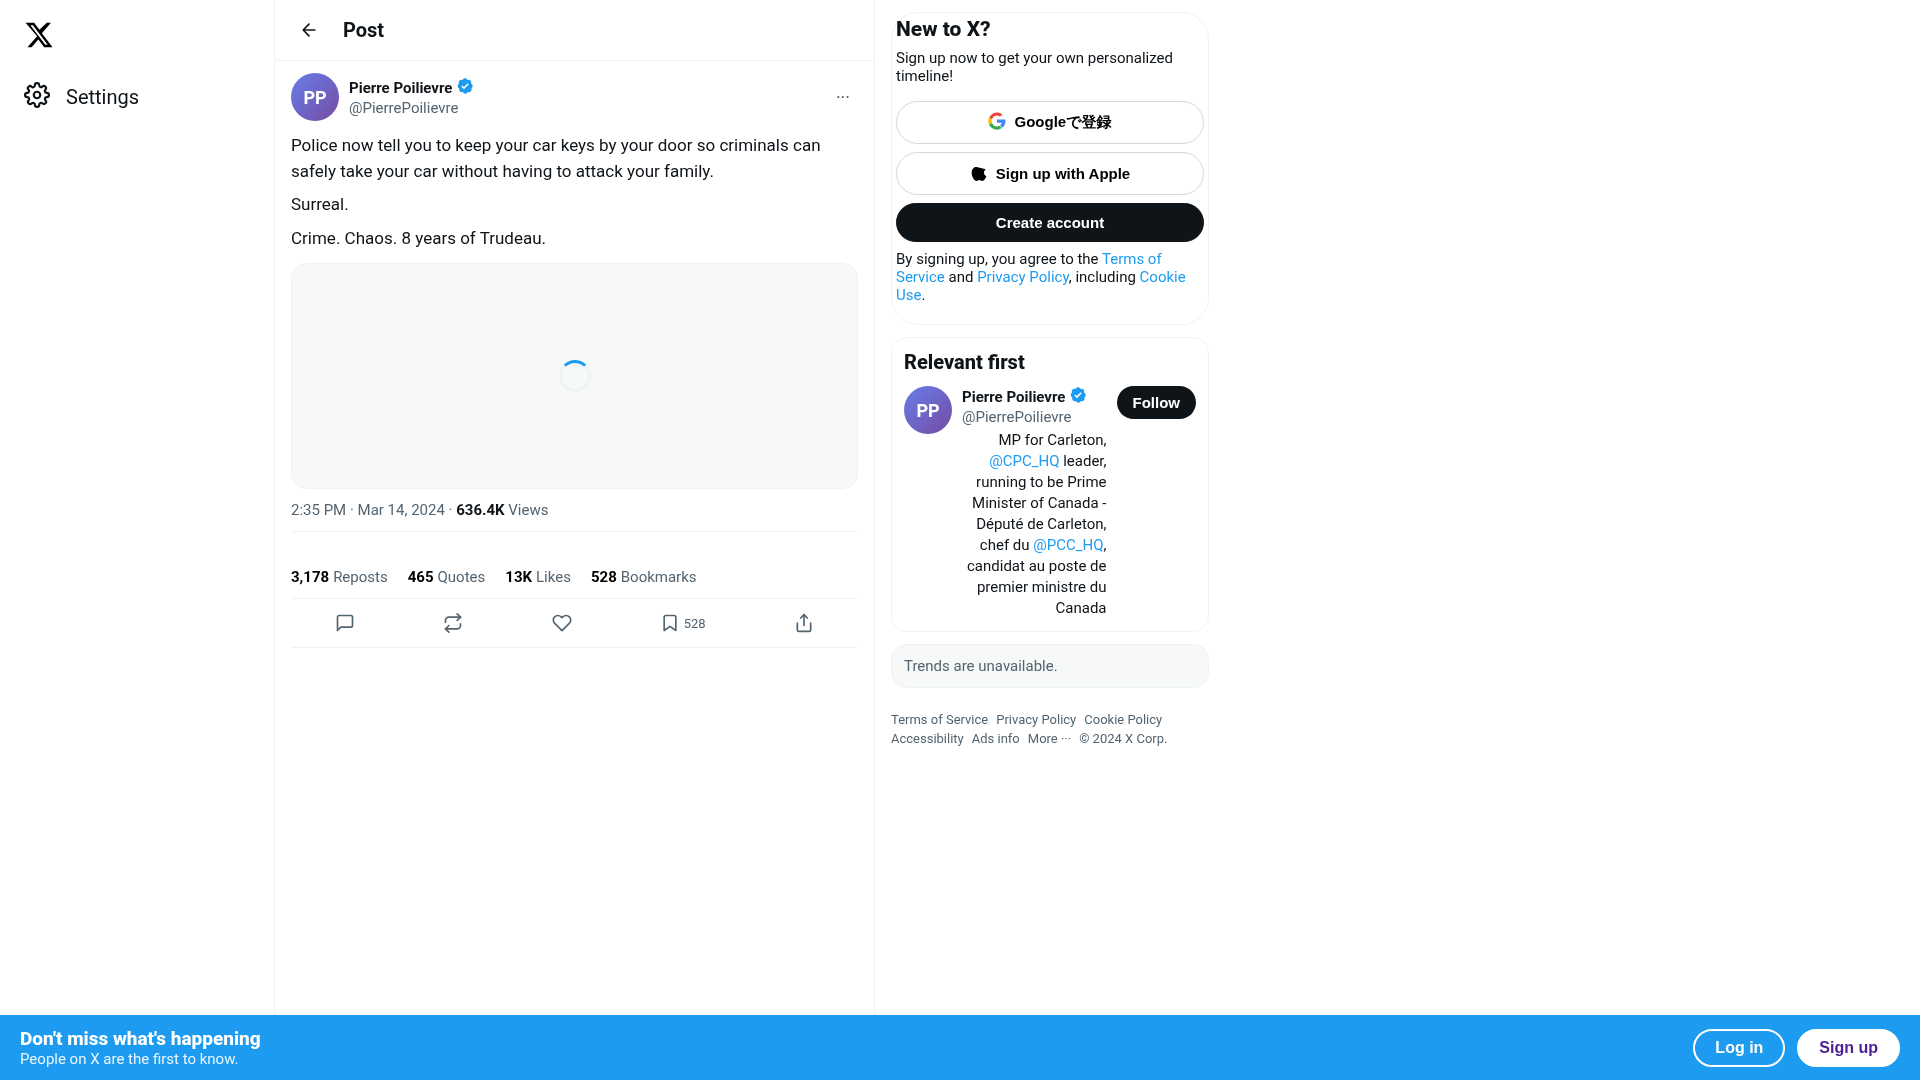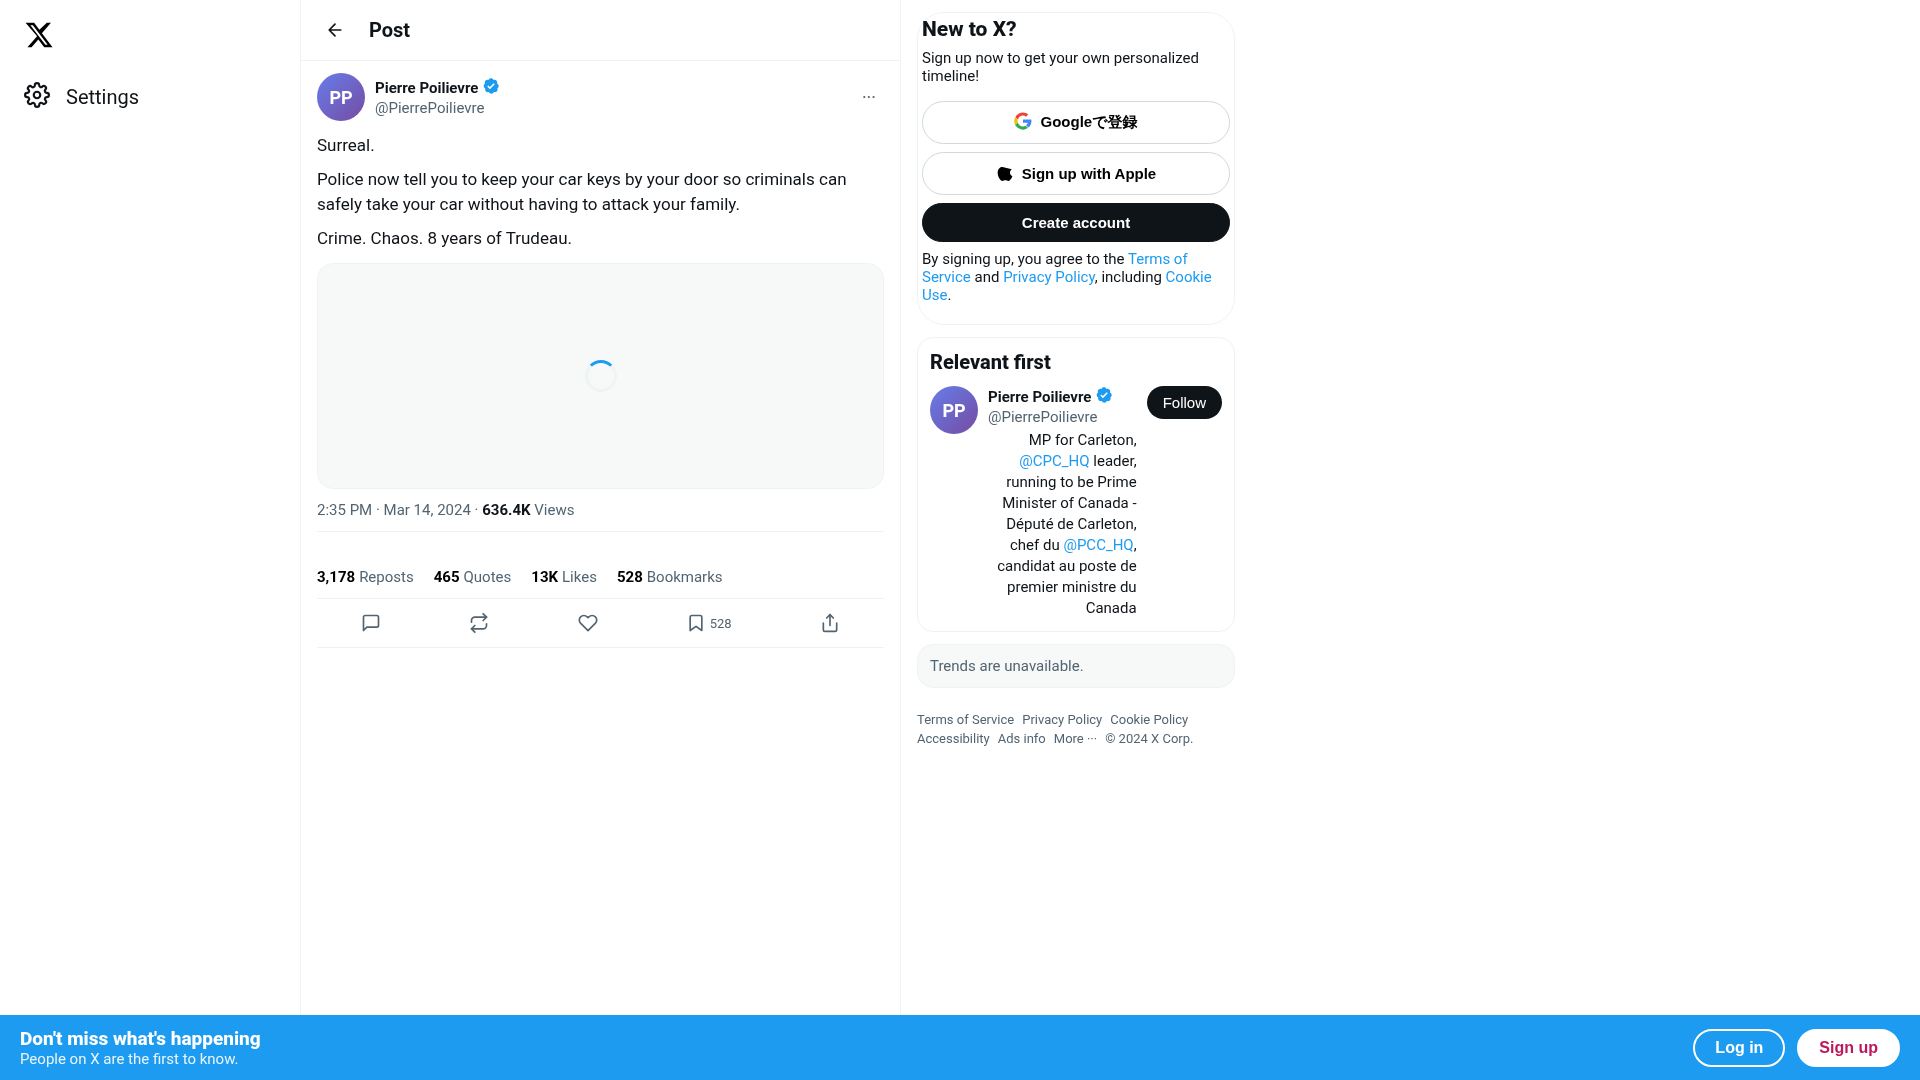--- a/index.html
+++ b/index.html
@@ -1,21 +1,21 @@
 <!DOCTYPE html>
 <html><head>
   <meta charset="utf-8">
   <style>
     * { margin: 0; padding: 0; box-sizing: border-box; }
     body { font-family: -apple-system, BlinkMacSystemFont, "Segoe UI", Roboto, Helvetica, Arial, sans-serif; background: #fff; color: #0f1419; font-size: 15px; }
 
     .layout { display: flex; min-height: 100vh; }
 
     
-    .sidebar { width: 301px; padding: 8px 12px; display: flex; flex-direction: column; gap: 4px; border-right: 1px solid #eff3f4; }
+    .sidebar { width: 275px; padding: 8px 12px; display: flex; flex-direction: column; gap: 4px; border-right: 1px solid #eff3f4; }
     .sidebar-logo { padding: 12px; margin-bottom: 4px; cursor: pointer; display: inline-flex; }
     .sidebar-logo svg { width: 30px; height: 30px; }
     .sidebar-item { display: flex; align-items: center; gap: 16px; padding: 12px; border-radius: 9999px; cursor: pointer; }
     .sidebar-item-label { font-size: 20px; font-weight: 400; }
 
     
     .main { flex: 1; max-width: 600px; border-right: 1px solid #eff3f4; }
     .post-header { display: flex; align-items: center; gap: 16px; padding: 12px 16px; border-bottom: 1px solid #eff3f4; }
     .back-btn { cursor: pointer; border-radius: 9999px; padding: 8px; display: flex; align-items: center; justify-content: center; }
     .post-header-title { font-size: 20px; font-weight: 700; }
@@ -60,36 +60,36 @@
     .terms-text a { color: #1d9bf0; text-decoration: none; }
 
     .relevant-people { padding: 12px; border: 1px solid #eff3f4; border-radius: 16px; margin-bottom: 12px; }
     .relevant-people h2 { font-size: 20px; font-weight: 800; margin-bottom: 12px; }
     .person-row { display: flex; align-items: flex-start; gap: 10px; }
     .person-info { flex: 1; }
     .person-name { font-weight: 700; font-size: 15px; display: flex; align-items: center; gap: 4px; }
     .person-handle { color: #536471; font-size: 15px; }
     .person-bio { font-size: 15px; color: #0f1419; margin-top: 4px; line-height: 1.4; text-align: right; }
     .person-bio a { color: #1d9bf0; text-decoration: none; }
-    .follow-btn { padding: 8px 16px; border-radius: 9999px; background: #0f1419; color: #fff; border: none; cursor: pointer; font-size: 15px; font-weight: 400; white-space: nowrap; }
+    .follow-btn { padding: 8px 16px; border-radius: 9999px; background: #0f1419; color: #fff; border: none; cursor: pointer; font-size: 15px; font-weight: 700; white-space: nowrap; }
 
     .trends-box { padding: 12px; border: 1px solid #eff3f4; border-radius: 16px; margin-bottom: 12px; background: #f7f9f9; }
     .trends-text { color: #536471; font-size: 15px; }
 
     .footer-links { display: flex; flex-wrap: wrap; gap: 4px 8px; font-size: 13px; color: #536471; padding: 12px 0; }
     .footer-links a { color: #536471; text-decoration: none; }
 
     
     .bottom-banner { position: fixed; bottom: 0; left: 0; right: 0; background: #1d9bf0; padding: 12px 20px; display: flex; align-items: center; justify-content: space-between; z-index: 100; }
     .banner-text h3 { color: #fff; font-size: 19px; font-weight: 800; }
     .banner-text p { color: #fff; font-size: 15px; opacity: 0.9; }
     .banner-buttons { display: flex; gap: 12px; }
     .banner-btn { padding: 8px 20px; border-radius: 9999px; font-size: 16px; font-weight: 700; cursor: pointer; border: 2px solid #fff; }
     .banner-btn.login { background: transparent; color: #fff; }
-    .banner-btn.signup { background: #fff; color: #be185d; border-color: #fff; }
+    .banner-btn.signup { background: #fff; color: #4c1d95; border-color: #fff; }
   </style>
 </head>
 <body>
 
 <div class="layout">
 
   <div class="sidebar">
     <div class="sidebar-logo">
       <svg viewBox="0 0 24 24" fill="black">
         <path d="M18.244 2.25h3.308l-7.227 8.26 8.502 11.24H16.17l-4.714-6.231-5.401 6.231H2.747l7.73-8.835L1.254 2.25H8.08l4.253 5.622 5.911-5.622zm-1.161 17.52h1.833L7.084 4.126H5.117z"></path>
@@ -129,22 +129,22 @@
                 </svg>
               </span>
             </div>
             <div class="handle">@PierrePoilievre</div>
           </div>
         </div>
         <div class="more-btn">···</div>
       </div>
 
       <div class="tweet-text">
+        <p>Police now tell you to keep your car keys by your door so criminals can safely take your car without having to attack your family.</p>
         <p>Surreal.</p>
-        <p>Police now tell you to keep your car keys by your door so criminals can safely take your car without having to attack your family.</p>
         <p>Crime. Chaos. 8 years of Trudeau.</p>
       </div>
 
       <div class="media-container">
         <div class="loading-spinner"></div>
       </div>
 
       <div class="timestamp-row">
         <span>2:35 PM · Mar 14, 2024</span>
         · <span class="bold">636.4K</span>

